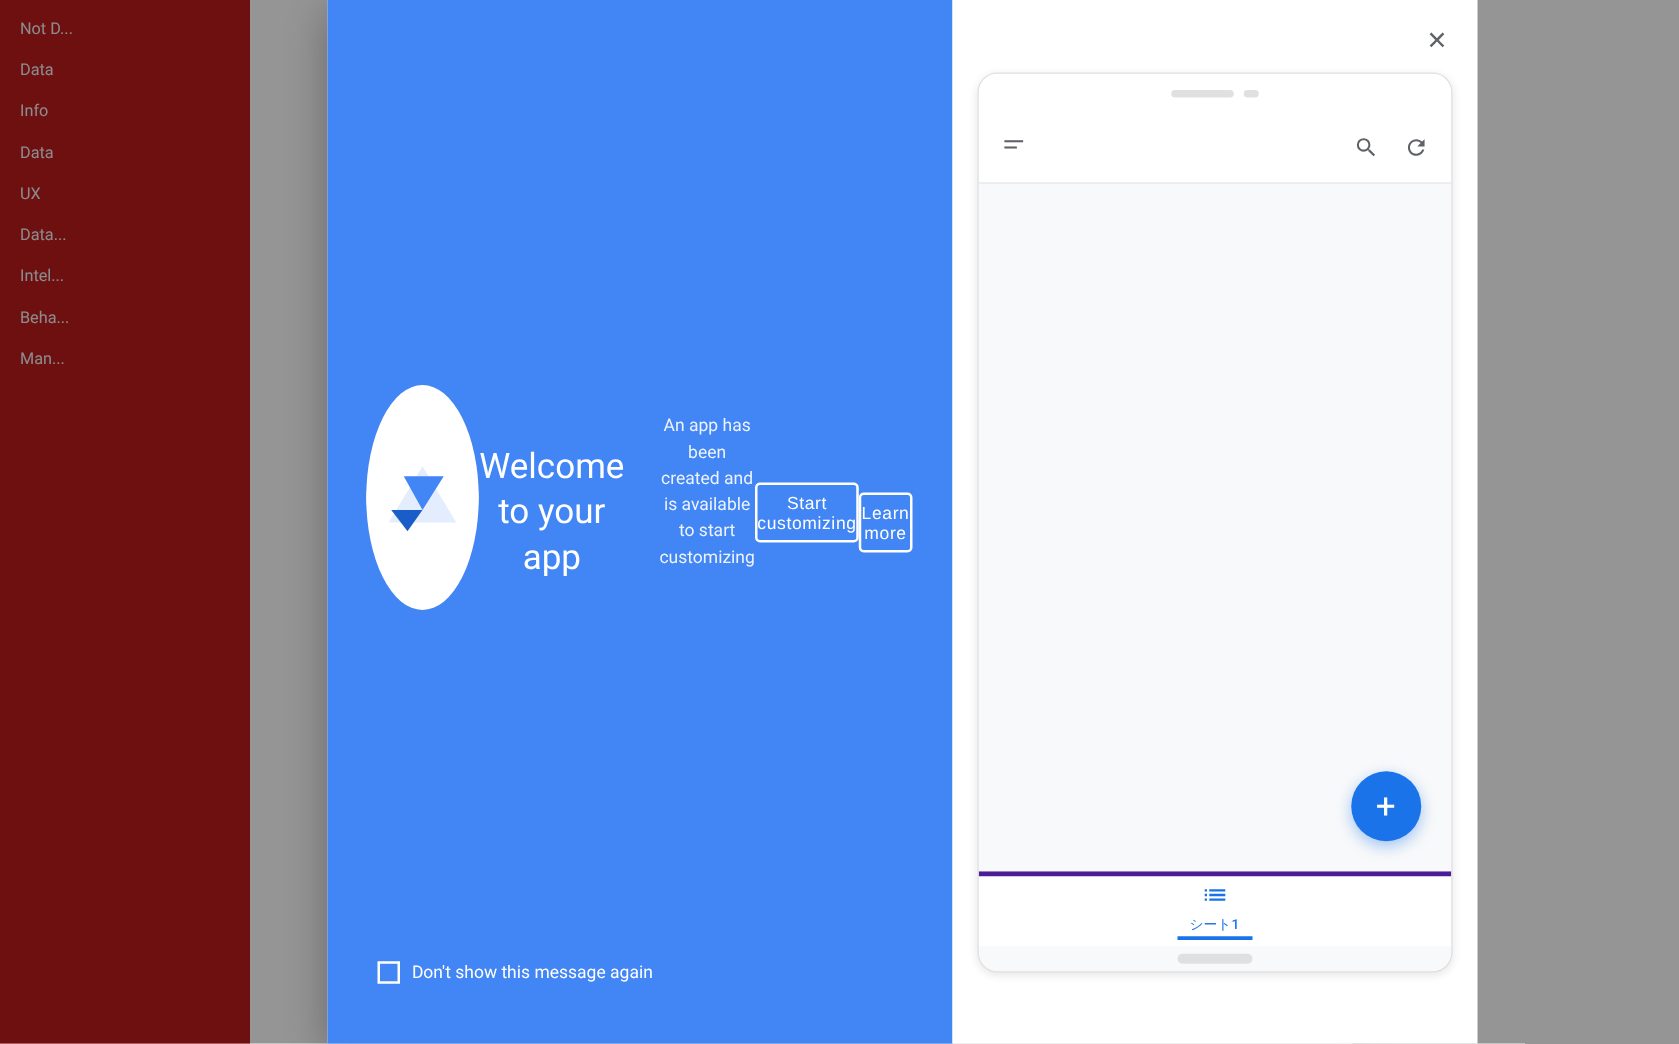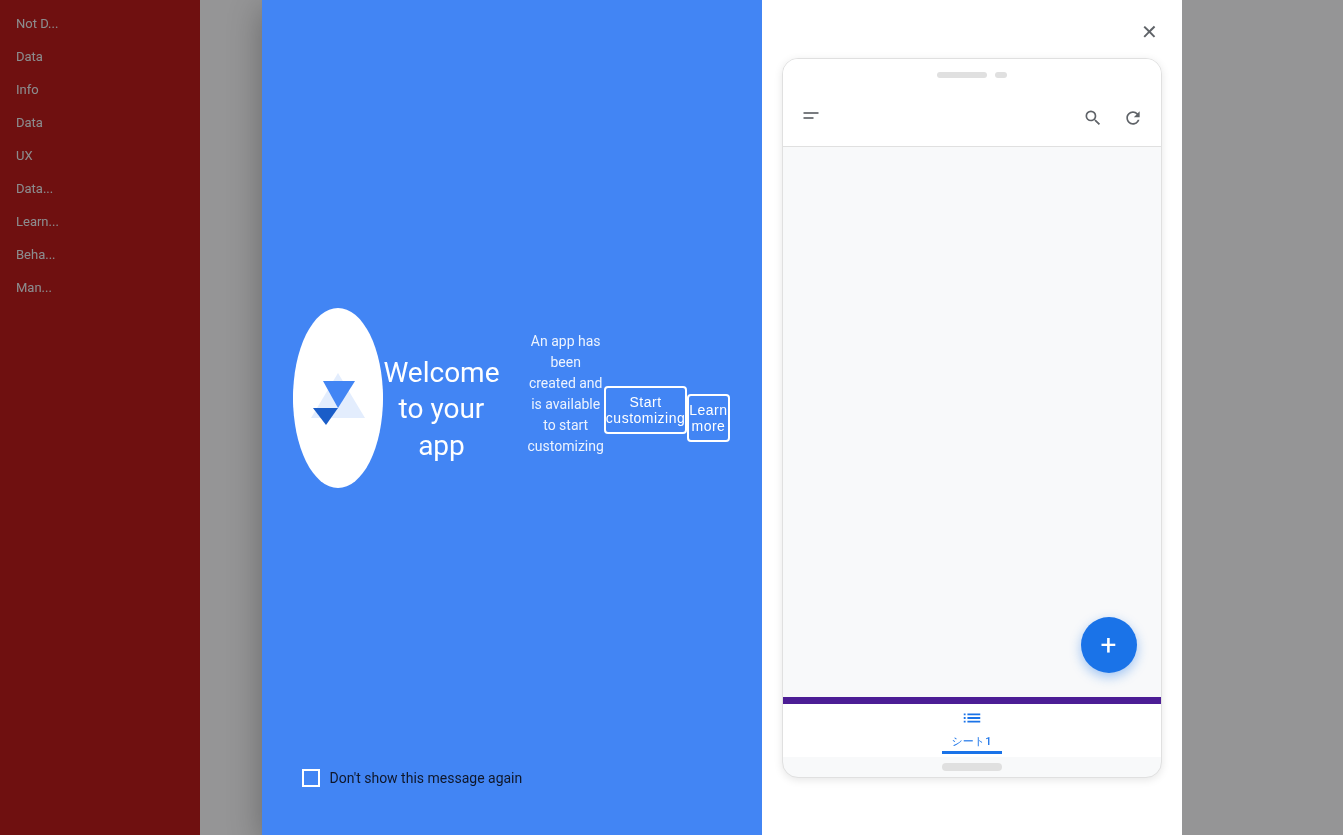--- a/index.html
+++ b/index.html
@@ -160,21 +160,21 @@
 
     .checkbox {
       width: 18px;
       height: 18px;
       border: 2px solid #fff;
       background: transparent;
       flex-shrink: 0;
     }
 
     .checkbox-label {
-      color: #0f172a;
+      color: #ffffff;
       font-size: 14px;
     }
 
     
     .modal-right {
       flex: 1;
       background: #fff;
       display: flex;
       align-items: center;
       justify-content: center;
@@ -282,21 +282,21 @@
       justify-content: center;
       color: #fff;
       font-size: 28px;
       box-shadow: 0 4px 12px rgba(26,115,232,0.4);
       cursor: pointer;
     }
 
     .phone-bottom-nav {
       height: 60px;
       background: #fff;
-      border-top: 7px solid #4c1d95;
+      border-top: 4px solid #4c1d95;
       display: flex;
       align-items: center;
       justify-content: center;
       flex-direction: column;
       gap: 0;
       flex-shrink: 0;
     }
 
     .nav-icon {
       color: #1a73e8;
@@ -328,21 +328,21 @@
 <body>
 
 <div class="app-bg">
   <div class="sidebar">
     <div class="sidebar-item">Not D...</div>
     <div class="sidebar-item">Data</div>
     <div class="sidebar-item">Info</div>
     <div class="sidebar-item">Data</div>
     <div class="sidebar-item">UX</div>
     <div class="sidebar-item">Data...</div>
-    <div class="sidebar-item">Learn...</div>
+    <div class="sidebar-item">Intel...</div>
     <div class="sidebar-item">Beha...</div>
     <div class="sidebar-item">Man...</div>
   </div>
   <div class="main-area"></div>
 </div>
 
 <div class="overlay"></div>
 
 <div class="modal">
   <div class="modal-container">

